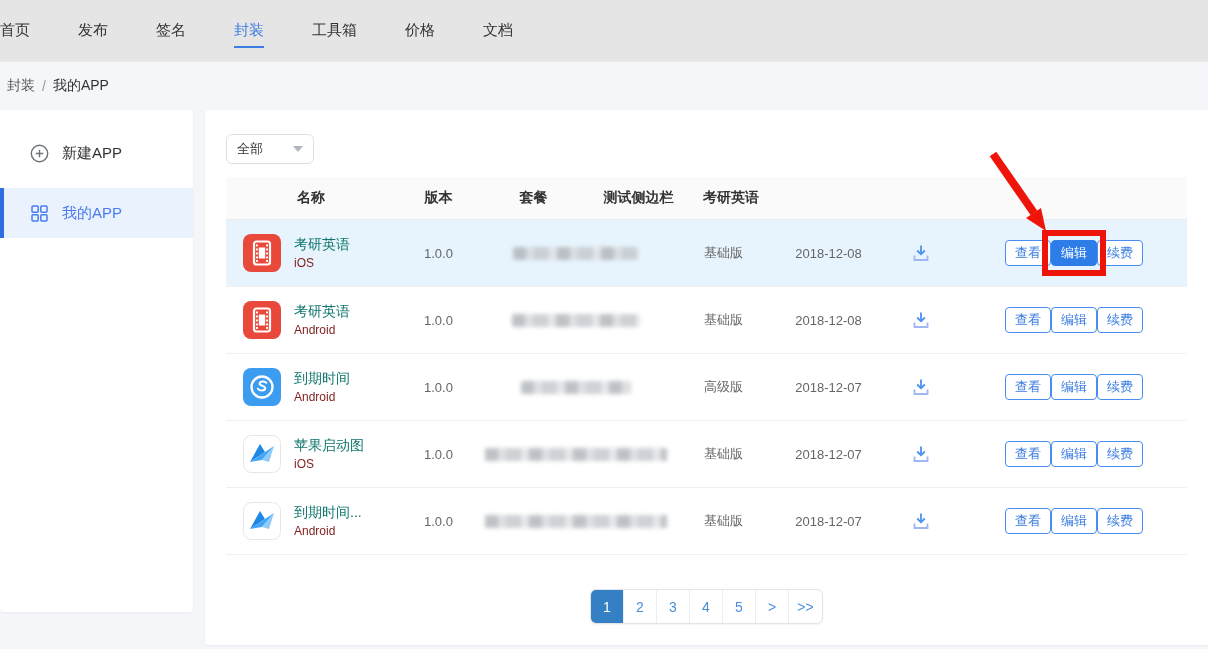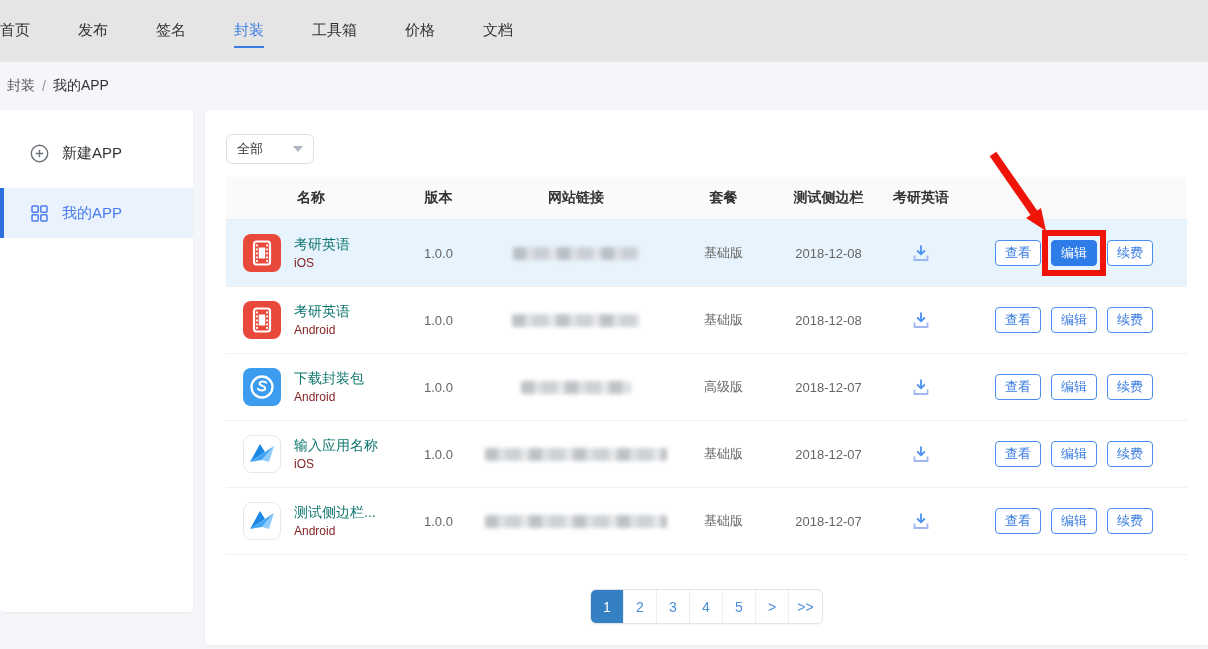--- a/index.html
+++ b/index.html
@@ -62,21 +62,21 @@
   .nm-s{font-size:12px;color:#7f1d1d}
   .blur{height:13px;border-radius:2px;opacity:.8;filter:blur(2.2px);
     background:repeating-linear-gradient(90deg,#aeb2b8 0 13px,#d6d9dc 13px 21px,#c2c6cb 21px 36px,#dfe1e4 36px 44px)}
   .trow:nth-child(1) .blur{width:126px}
   .trow:nth-child(2) .blur{width:128px}
   .trow:nth-child(3) .blur{width:110px}
   .trow:nth-child(4) .blur,.trow:nth-child(5) .blur{width:182px}
   .dl-icon{width:22px;height:22px;cursor:pointer}
   .btn{min-width:45px;height:26px;border:1px solid #4a8df0;border-radius:4px;background:#fff;
     color:#3a7ce0;font-size:13px;font-family:inherit;cursor:pointer;padding:0 9px}
-  .btn + .btn{margin-left:10px}
+  .btn + .btn{}
   .btn.primary{background:#2d7ce8;border-color:#2d7ce8;color:#fff;position:relative}
   .btn.primary.annotated::after{content:"";position:absolute;left:-10px;right:-10px;top:-11px;bottom:-11px;
     border:6px solid #ee1409;pointer-events:none}
   
   .pagination{display:flex;justify-content:center;margin-top:34px}
   .pg{display:flex;border:1px solid #e2e4e8;border-radius:6px;overflow:hidden;background:#fff;
     box-shadow:0 1px 2px rgba(0,0,0,.05)}
   .pg-cell{width:33px;height:33px;display:flex;align-items:center;justify-content:center;
     font-size:14px;color:#4a8ed8;border-right:1px solid #eceef1;cursor:pointer;box-sizing:border-box}
   .pg-cell:last-child{border-right:0}
@@ -133,21 +133,20 @@
     <div class="filterbar">
       <div class="select">
         <span>全部</span>
         <span class="caret"></span>
       </div>
     </div>
 
     <div class="thead">
         <div class="cell c0">名称</div>
         <div class="cell c1">版本</div>
-        <div class="cell c2">网站链接</div>
         <div class="cell c3">套餐</div>
         <div class="cell c4">测试侧边栏</div>
         <div class="cell c5">考研英语</div>
       </div>
     <div id="tbody">
         <div class="trow hl">
     <div class="cell c0">
       <span class="appicon">
               <svg viewBox="0 0 38 38">
                 <rect width="38" height="38" rx="8" fill="#e8493a"></rect>
@@ -243,21 +242,21 @@
         <div class="trow">
     <div class="cell c0">
       <span class="appicon">
               <svg viewBox="0 0 38 38">
                 <rect width="38" height="38" rx="8" fill="#3b9cf0"></rect>
                 <circle cx="19" cy="19" r="10.5" fill="none" stroke="#fff" stroke-width="2.3"></circle>
                 <path d="M23.3 14.8c-1.6-2-6.2-1.9-6.7.6-.5 2.6 6.2 2.4 5.6 5.1-.5 2.6-5.7 2.6-7.3.2" fill="none" stroke="#fff" stroke-width="2" stroke-linecap="round"></path>
               </svg>
             </span>
       <span>
-        <span class="nm-t" style="display:block">下载封装包</span>
+        <span class="nm-t" style="display:block">到期时间</span>
         <span class="nm-s" style="display:block">Android</span>
       </span>
     </div>
     <div class="cell c1">1.0.0</div>
     <div class="cell c2">
             <span class="blur"></span>
           </div>
     <div class="cell c3">高级版</div>
     <div class="cell c4">2018-12-07</div>
     <div class="cell c5">
@@ -279,21 +278,21 @@
     <div class="cell c0">
       <span class="appicon">
               <svg viewBox="0 0 38 38">
                 <rect x="0.5" y="0.5" width="37" height="37" rx="8" fill="#fff" stroke="#e6e6e6"></rect>
                 <polygon points="7,27 17,9 22,17" fill="#1e88e5"></polygon>
                 <polygon points="7,27 22,17 31,11 19,25" fill="#42a5f5"></polygon>
                 <polygon points="19,25 31,11 26,27" fill="#90caf9"></polygon>
               </svg>
             </span>
       <span>
-        <span class="nm-t" style="display:block">输入应用名称</span>
+        <span class="nm-t" style="display:block">苹果启动图</span>
         <span class="nm-s" style="display:block">iOS</span>
       </span>
     </div>
     <div class="cell c1">1.0.0</div>
     <div class="cell c2">
             <span class="blur"></span>
           </div>
     <div class="cell c3">基础版</div>
     <div class="cell c4">2018-12-07</div>
     <div class="cell c5">
@@ -315,21 +314,21 @@
     <div class="cell c0">
       <span class="appicon">
               <svg viewBox="0 0 38 38">
                 <rect x="0.5" y="0.5" width="37" height="37" rx="8" fill="#fff" stroke="#e6e6e6"></rect>
                 <polygon points="7,27 17,9 22,17" fill="#1e88e5"></polygon>
                 <polygon points="7,27 22,17 31,11 19,25" fill="#42a5f5"></polygon>
                 <polygon points="19,25 31,11 26,27" fill="#90caf9"></polygon>
               </svg>
             </span>
       <span>
-        <span class="nm-t" style="display:block">测试侧边栏...</span>
+        <span class="nm-t" style="display:block">到期时间...</span>
         <span class="nm-s" style="display:block">Android</span>
       </span>
     </div>
     <div class="cell c1">1.0.0</div>
     <div class="cell c2">
             <span class="blur"></span>
           </div>
     <div class="cell c3">基础版</div>
     <div class="cell c4">2018-12-07</div>
     <div class="cell c5">

